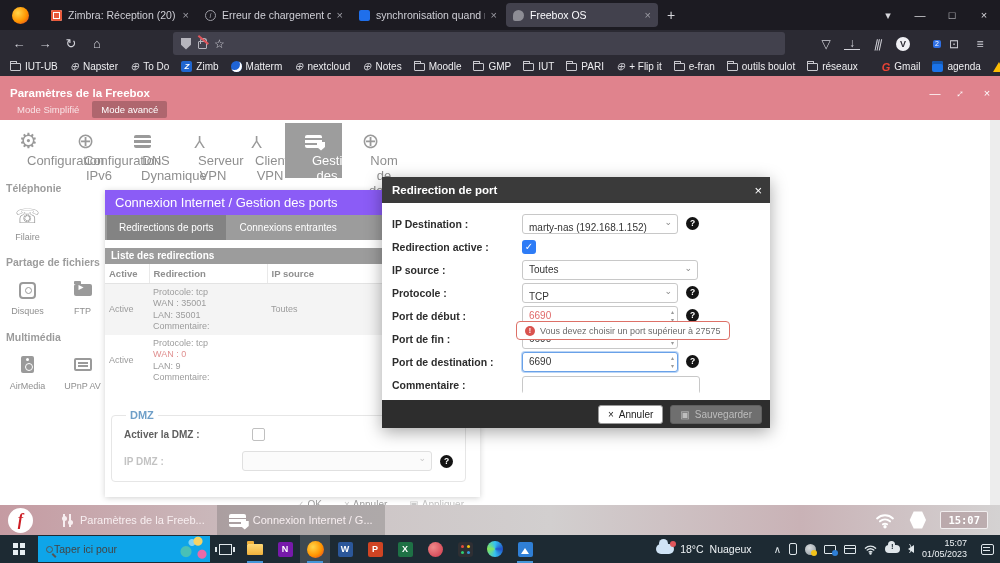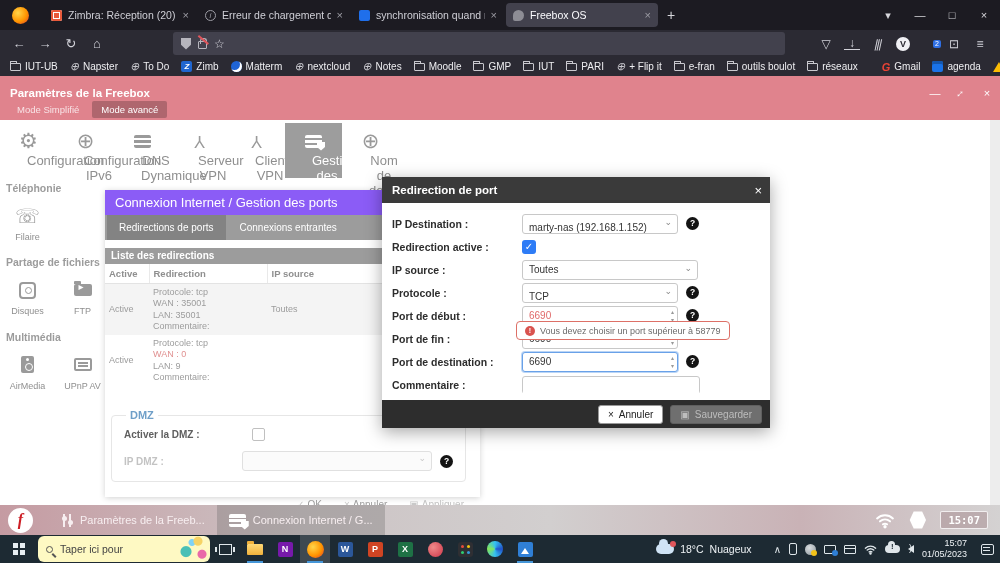--- a/index.html
+++ b/index.html
@@ -151,21 +151,21 @@
   .sliders::before{content:"";position:absolute;left:0.5px;top:2px;width:5px;height:5px;border-radius:50%;background:currentColor;}
   .sliders::after{content:"";position:absolute;right:0.5px;bottom:2px;width:5px;height:5px;border-radius:50%;background:currentColor;}
   #fbxbar .right{margin-left:auto;display:flex;align-items:center;gap:14px;padding-right:12px;color:#fff;}
   .hexa{width:17px;height:18px;background:#fff;clip-path:polygon(25% 3%,75% 3%,98% 50%,75% 97%,25% 97%,2% 50%);}
   .fbclock{border:1px solid rgba(255,255,255,0.8);background:rgba(160,130,135,0.45);color:#fff;font-weight:bold;font-size:10.5px;padding:2px 7px;border-radius:2px;font-family:"DejaVu Sans Mono",monospace;}
   
   #winbar{position:absolute;left:0;top:535px;width:1000px;height:28px;background:#1d2a33;display:flex;align-items:center;}
   .startbtn{width:38px;height:28px;display:flex;align-items:center;justify-content:center;}
   .winlogo{width:12px;height:12px;display:grid;grid-template-columns:5px 5px;grid-template-rows:5px 5px;gap:1.5px;}
   .winlogo i{background:#e8eef2;}
-  #searchbox{width:172px;height:26px;background:#fef9c3;display:flex;align-items:center;gap:7px;padding-left:8px;position:relative;overflow:hidden;border-radius:6px;}
+  #searchbox{width:172px;height:26px;background:#0ea5e9;display:flex;align-items:center;gap:1px;padding-left:8px;position:relative;overflow:hidden;}
   .mag{width:7px;height:7px;border:1.5px solid #555;border-radius:50%;position:relative;flex:none;}
   .mag::after{content:"";position:absolute;left:6px;top:6px;width:5px;height:1.5px;background:#555;transform:rotate(45deg);transform-origin:0 0;}
   #searchbox .stext{font-size:10.5px;color:#444;white-space:nowrap;}
   .cortana-art{position:absolute;right:0;top:0;width:40px;height:26px;background:radial-gradient(circle at 70% 20%,#f6d365 0 4px,transparent 5px),radial-gradient(circle at 40% 60%,#49c0b6 0 5px,transparent 6px),radial-gradient(circle at 80% 70%,#e96aa8 0 4px,transparent 5px),radial-gradient(circle at 55% 25%,#7fd3f7 0 3px,transparent 4px);}
   .tvicon{width:13px;height:11px;border:1.5px solid #dfe6ea;position:relative;}
   .tvicon::before{content:"";position:absolute;left:-4.5px;top:2px;width:2px;height:5px;background:#dfe6ea;}
   .tvicon::after{content:"";position:absolute;right:-4.5px;top:2px;width:2px;height:5px;background:#dfe6ea;}
   .tbi{width:30px;height:28px;display:flex;align-items:center;justify-content:center;position:relative;flex:none;}
   .tbi.run::after{content:"";position:absolute;bottom:0;left:7px;width:16px;height:2px;background:#4596d8;}
   .tbi.activeapp{background:rgba(255,255,255,0.15);}
@@ -574,21 +574,21 @@
           </span>
         <span class="btn-save">
             <span>▣</span>
             <span>Sauvegarder</span>
           </span>
       </div>
     </div>
 
     <div id="tooltip">
       <span class="errdot">!</span>
-      <span>Vous devez choisir un port supérieur à 58779</span>
+      <span>Vous devez choisir un port supérieur à 27575</span>
     </div>
 
   </div>
   <div id="scrollstrip"></div>
 
   <div id="fbxbar">
     <div class="freelogo">f</div>
     <div class="fbitem">
       <span class="sliders"></span>
       <span>Paramètres de la Freeb...</span>

